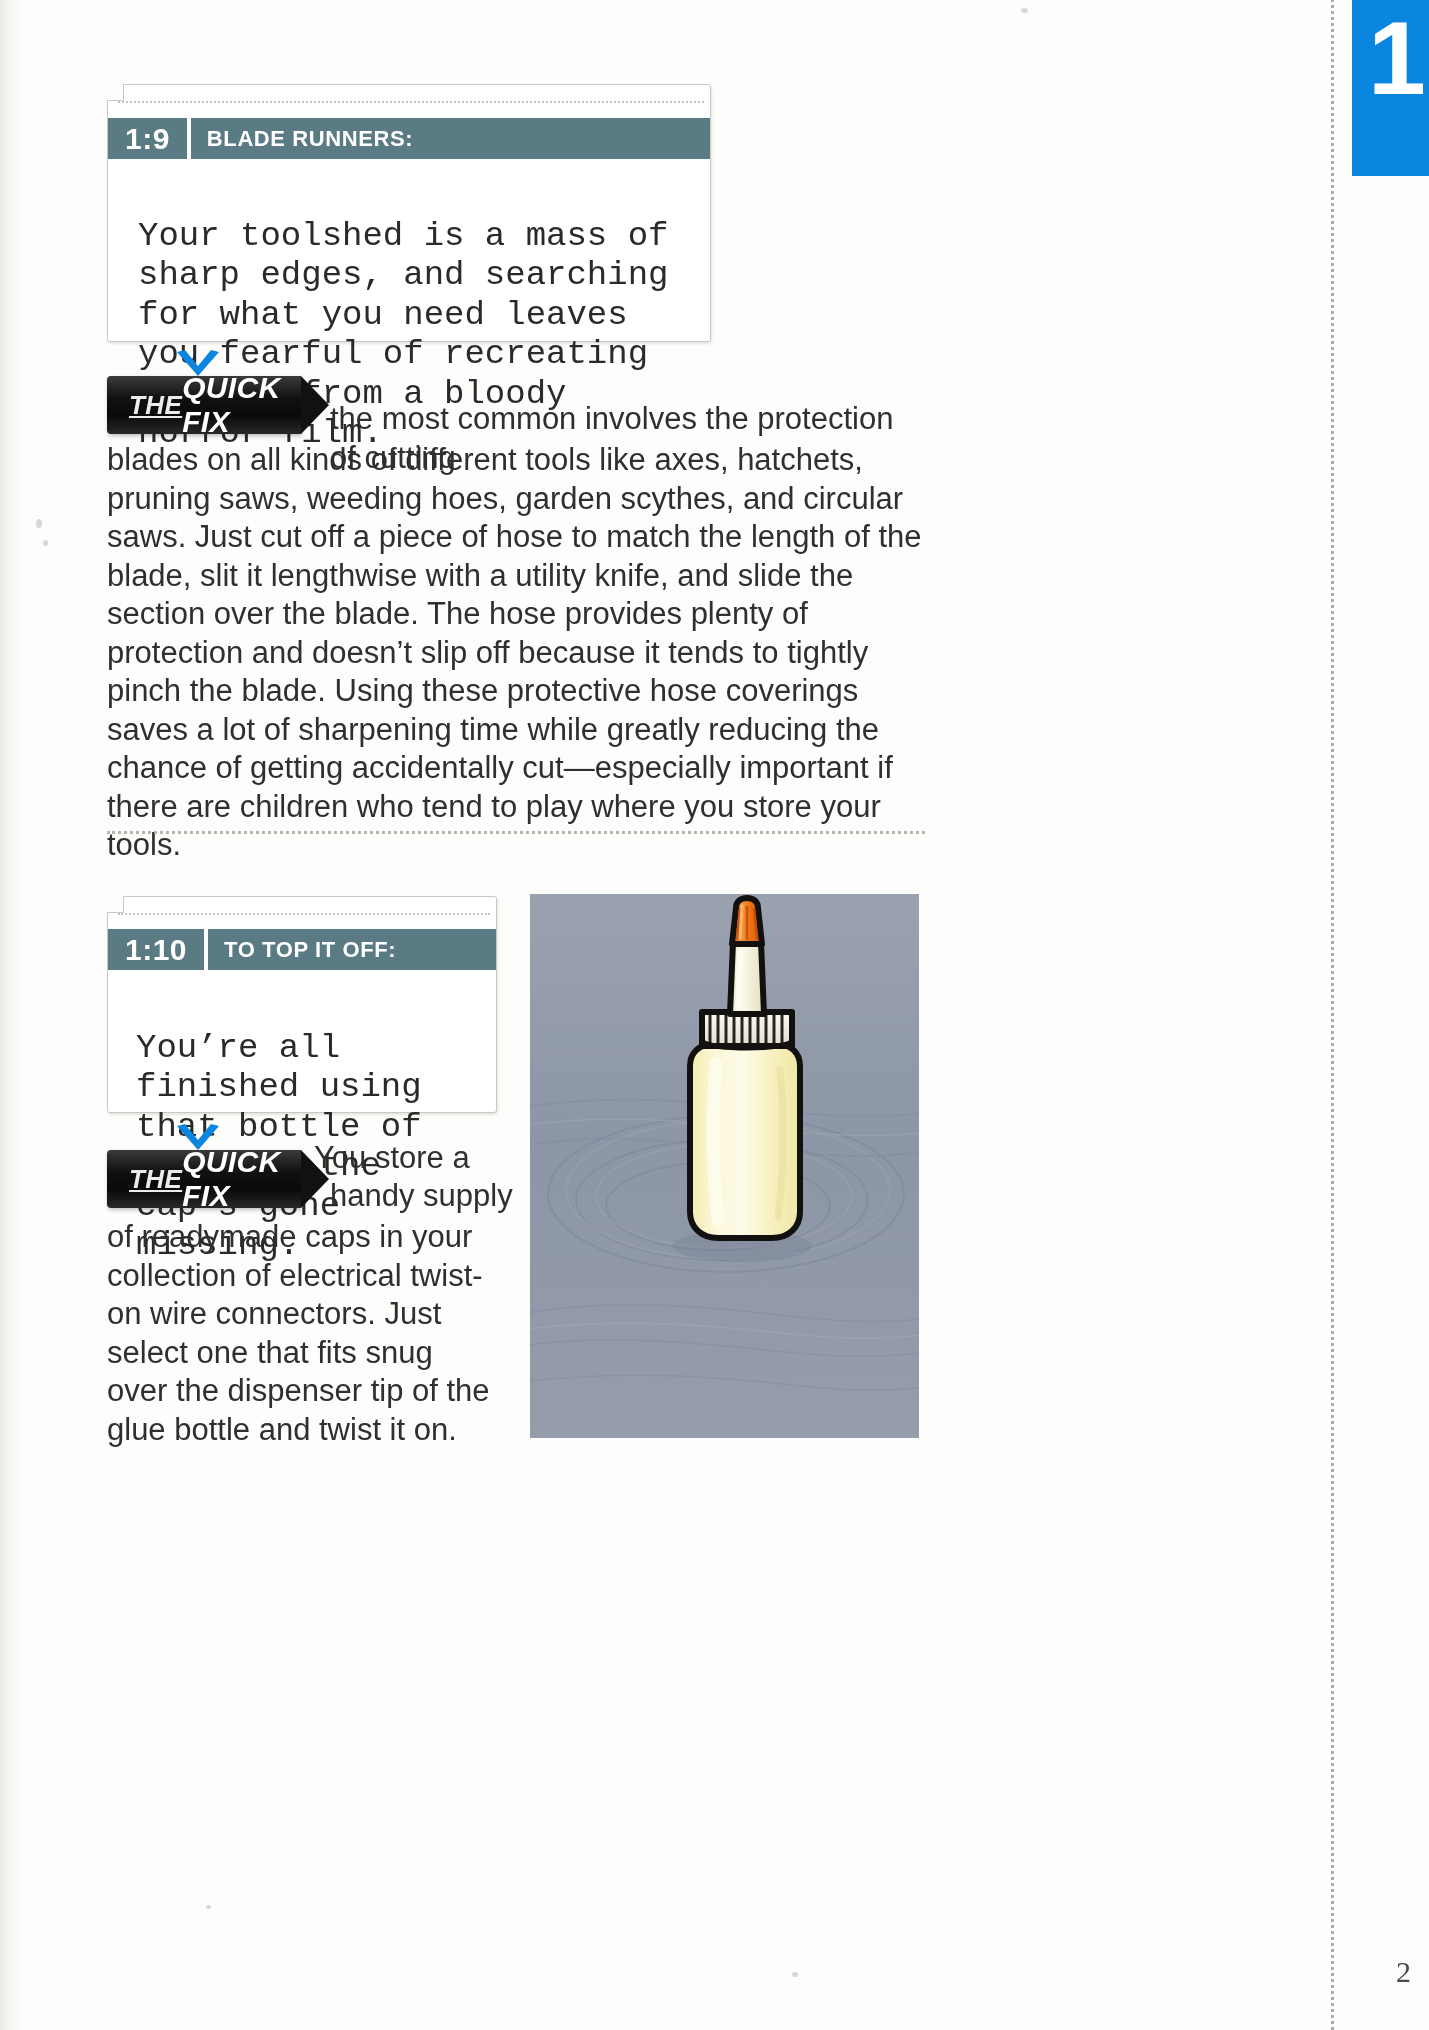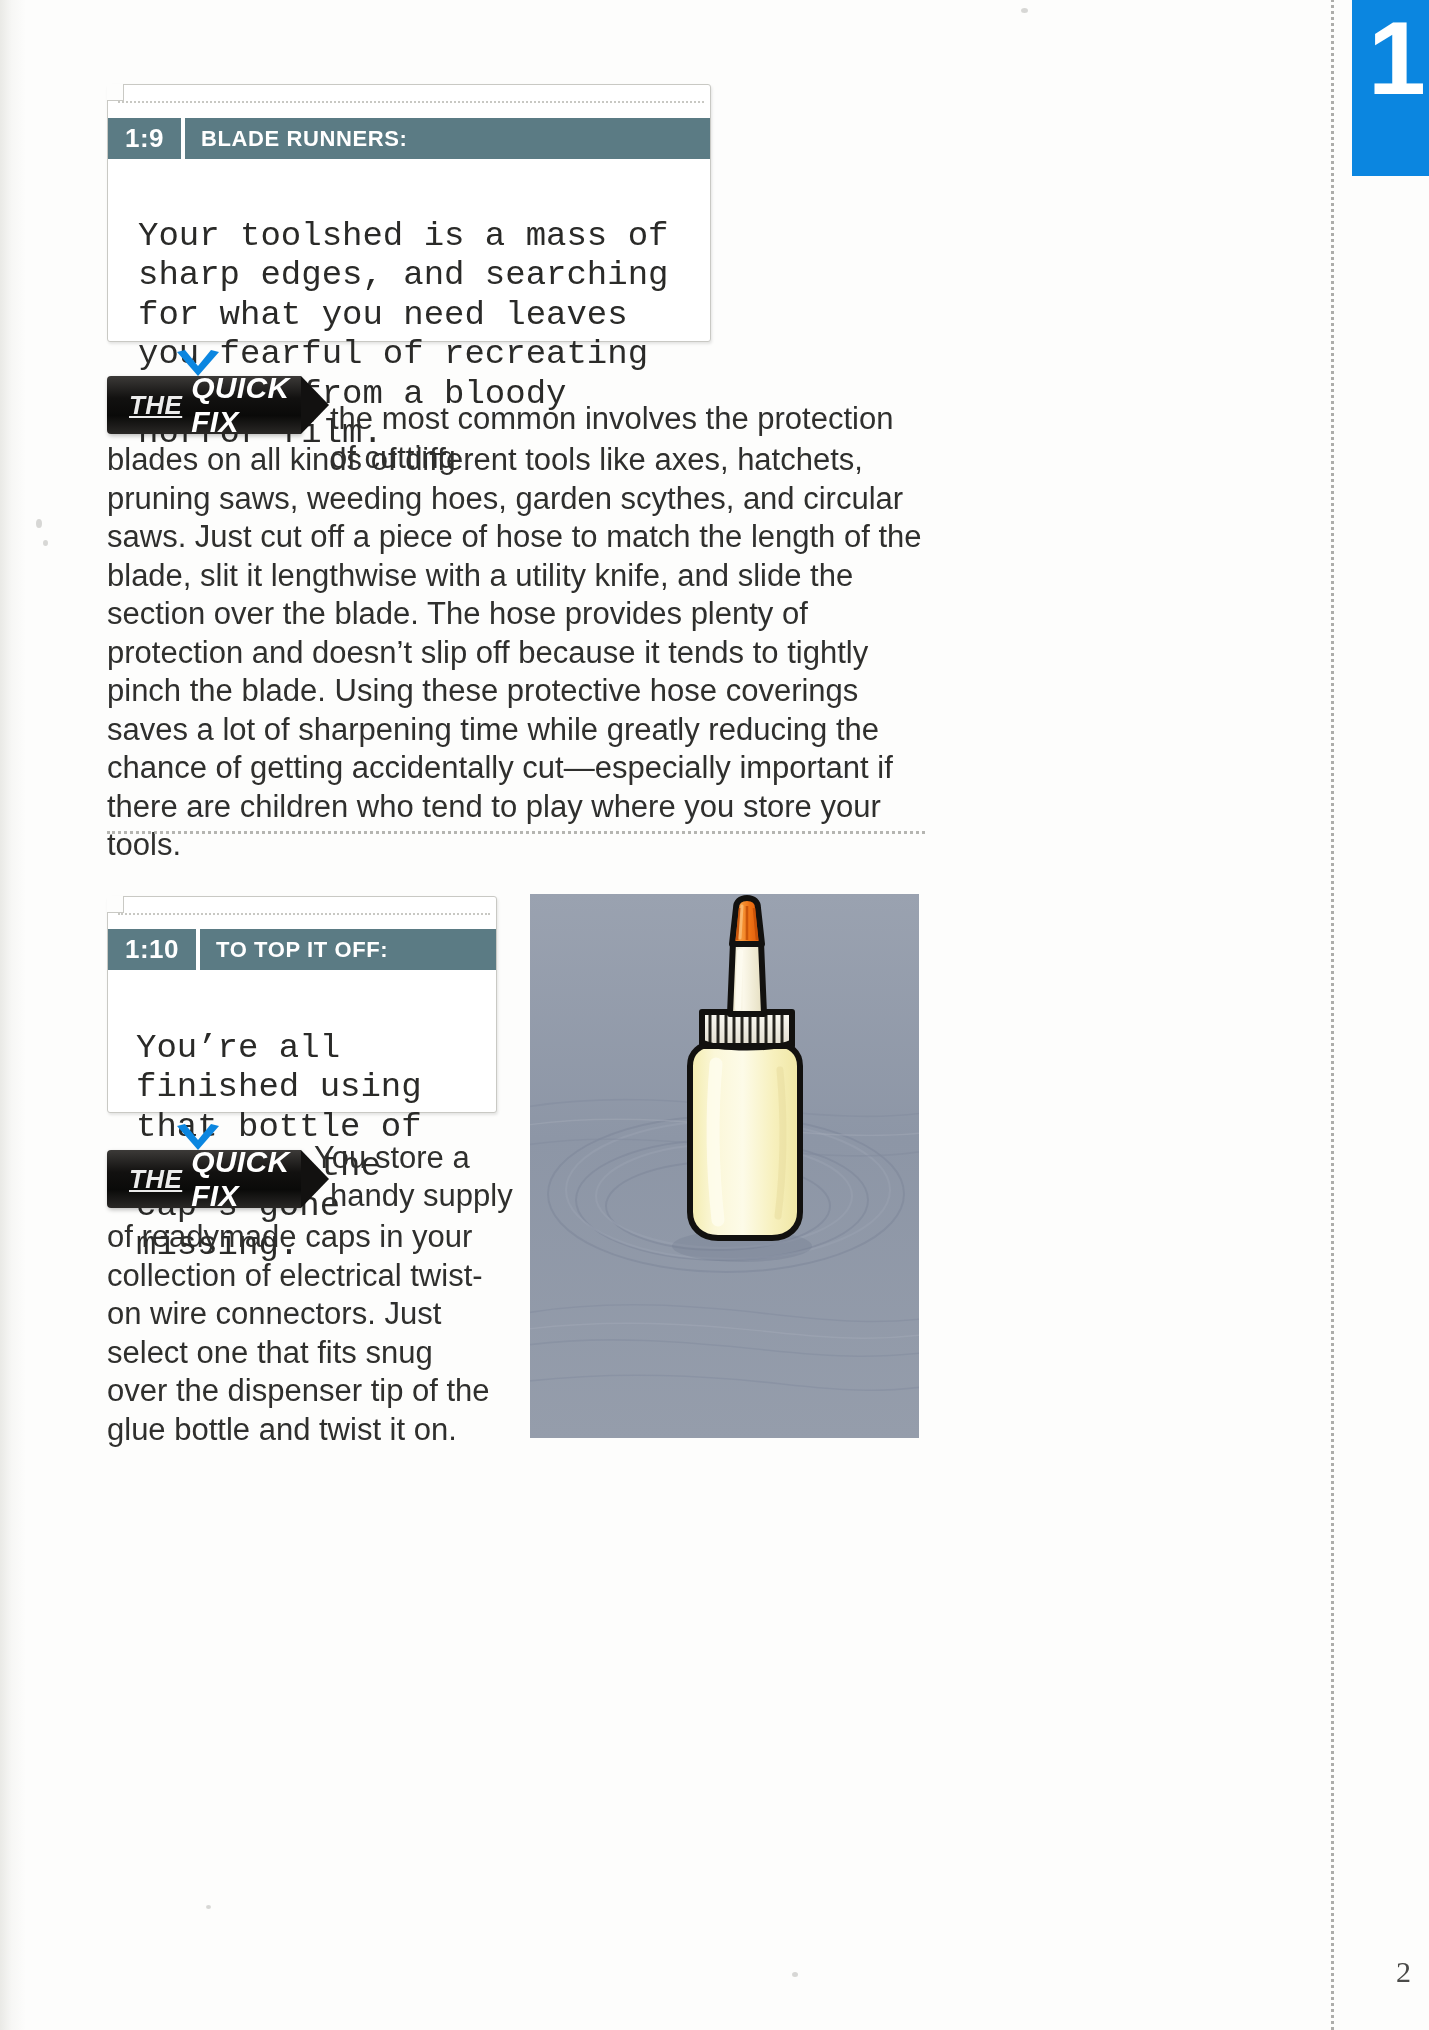--- a/index.html
+++ b/index.html
@@ -111,21 +111,21 @@
     left: 0;
     display: flex;
     align-items: stretch;
     height: 41px;
   }
   .tip-num {
     background: #5b7b84;
     color: #ffffff;
     font-family: "Liberation Sans", sans-serif;
     font-weight: bold;
-    font-size: 26px;
+    font-size: 30px;
     letter-spacing: .5px;
     display: flex;
     align-items: center;
     justify-content: center;
     padding: 0 17px;
   }
   .tip-sep {
     width: 4px;
     background: #ffffff;
   }
@@ -191,21 +191,21 @@
     opacity: .92;
     text-decoration: underline;
   }
   .qf-main {
     color: #ffffff;
     font-family: "Liberation Sans", sans-serif;
     font-style: italic;
     font-weight: bold;
     font-size: 30px;
     letter-spacing: .3px;
-    margin-left: 9px;
+    margin-left: 0;
   }
 
   
   .body-copy {
     position: absolute;
     color: #2f2f2d;
     font-family: "Liberation Sans", sans-serif;
     font-size: 31px;
     line-height: 38.5px;
     text-align: left;

